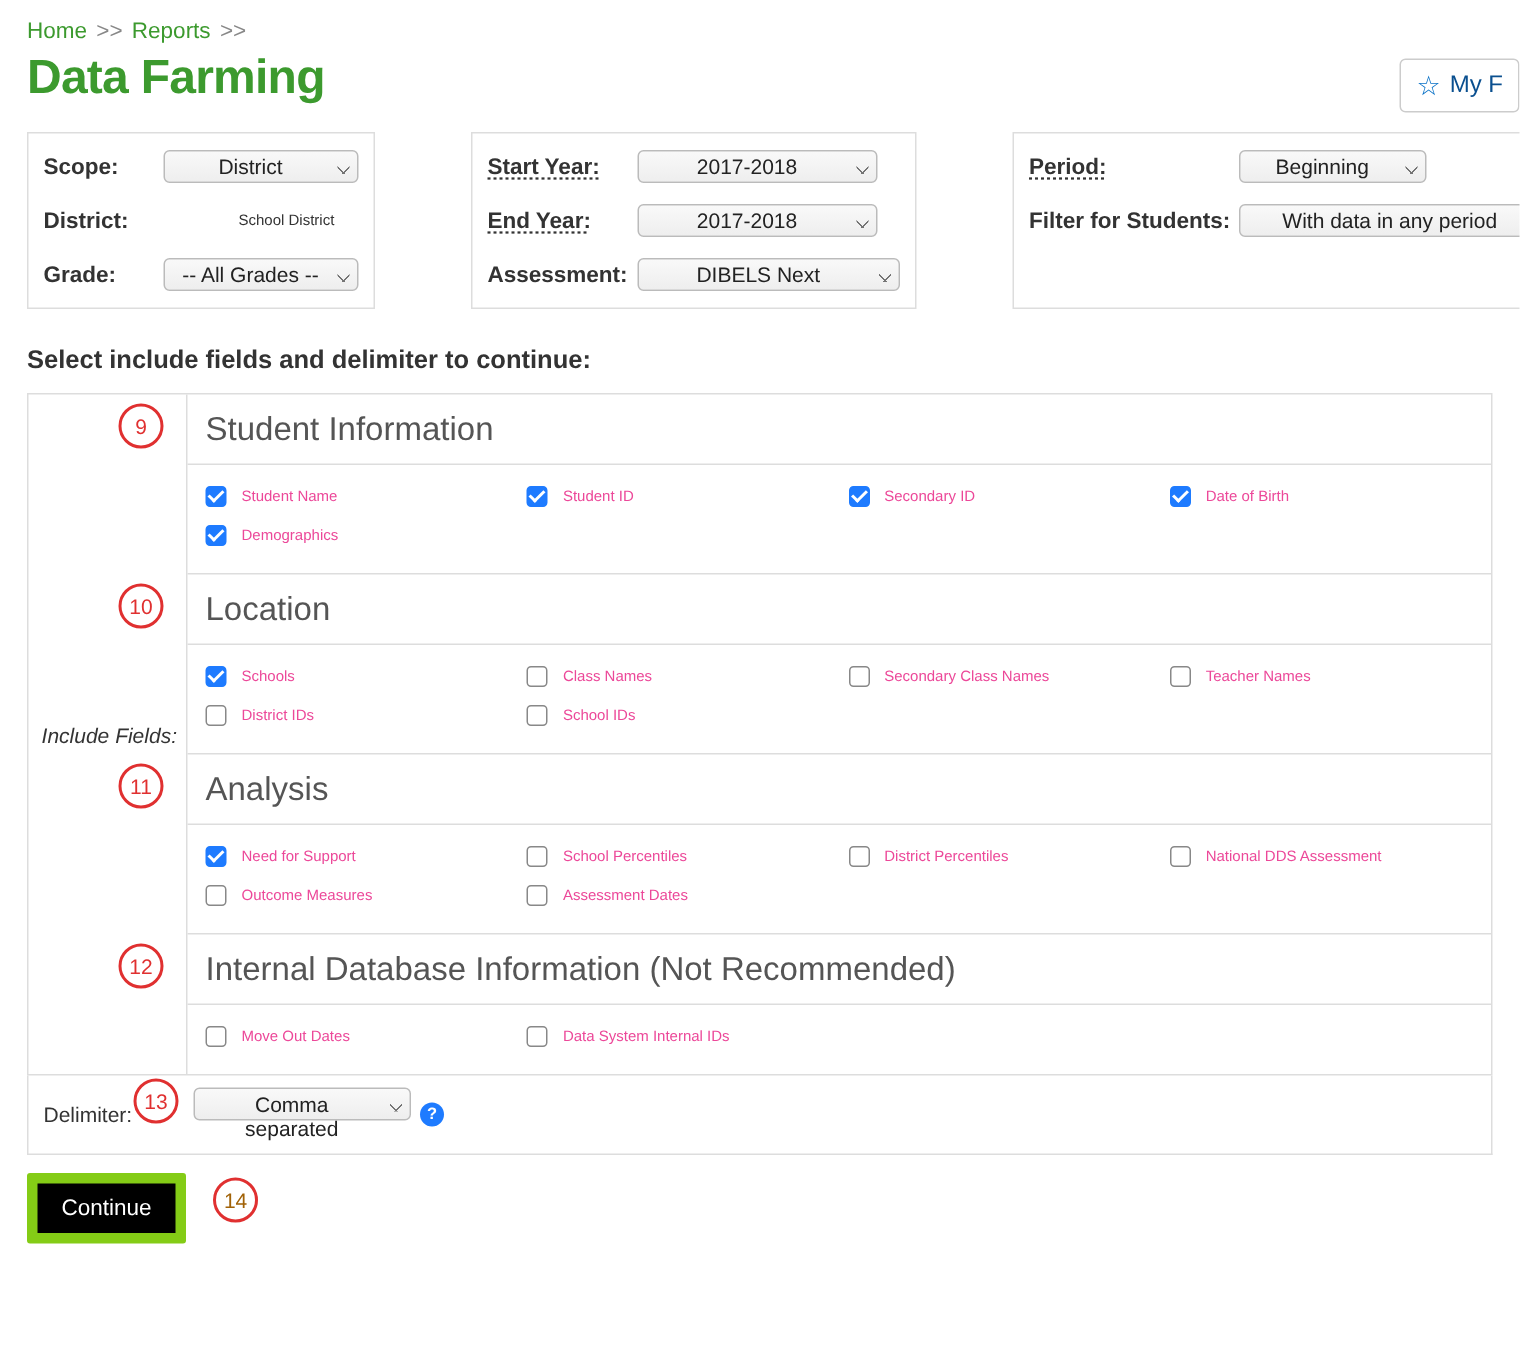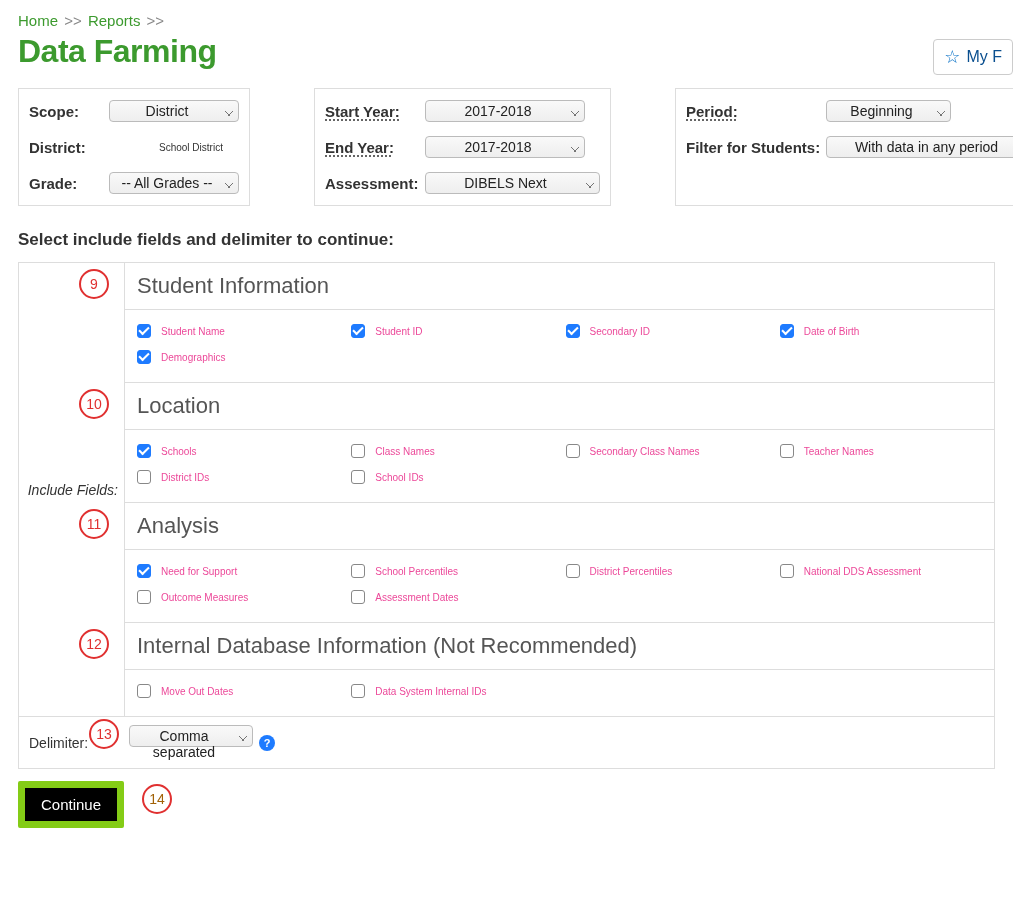--- a/index.html
+++ b/index.html
@@ -361,21 +361,21 @@
           <span>Data System Internal IDs</span>
         </label>
       </div>
     </div>
 </div>
 
 <div class="delimiter-row" style="border:1px solid #ddd; border-top:none; position:relative;">
   <span class="delimiter-label">Delimiter:</span>
   <span style="position:relative; display:inline-flex; align-items:center;">
     <span class="callout" style="left:-40px; top:-6px;">13</span>
-    <span class="sel-wrap"><button class="sel" style="width:124px">Comma separated</button></span>
+    <span class="sel-wrap"><button class="sel" style="width:145px">Comma separated</button></span>
     <span class="help-icon">?</span>
   </span>
 </div>
 
 <div class="bottom-row">
   <button class="continue-btn">Continue</button>
   <span class="callout-inline">14</span>
 </div>
 
 </body></html>

